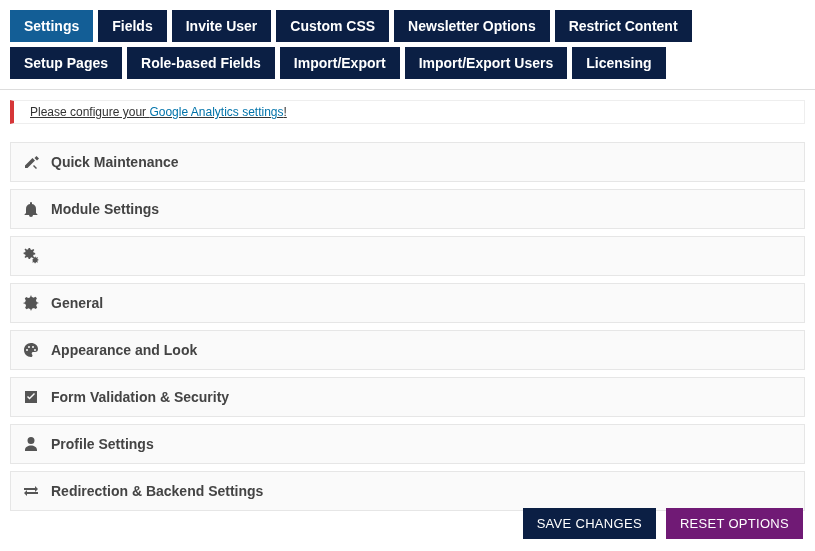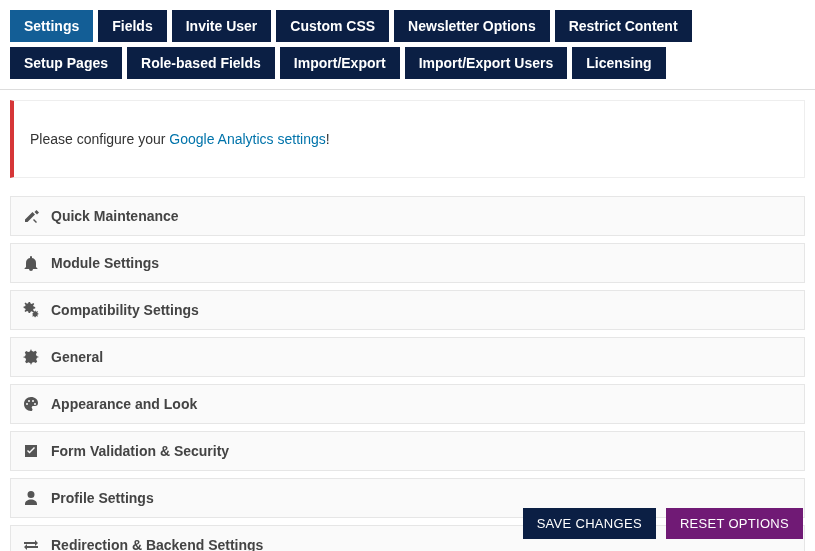--- a/index.html
+++ b/index.html
@@ -32,23 +32,24 @@
   }
   .tabbar .tab.active {
     background: #135e96;
   }
   .content { padding: 0 10px 70px 10px; }
   .notice {
     margin: 10px 0 18px 0;
     border: 1px solid #eee;
     border-left: 4px solid #d63638;
     background: #fff;
-    padding: 30px 16px;
-    font-size: 14px;
+    padding: 4px 16px;
+    font-size: 12px;
     color: #333;
+    text-decoration: underline;
   }
   .notice a { color: #0073aa; text-decoration: none; }
   .accordion {
     border: 1px solid #e6e6e6;
     background: #fafafa;
     margin-bottom: 7px;
     display: flex;
     align-items: flex-end;
     gap: 12px;
     padding: 11px 12px;
@@ -158,21 +159,20 @@
           </svg>
         </span>
         <span>Module Settings</span>
       </div>
       <div class="accordion">
         <span class="icon">
           <svg viewBox="0 0 16 16">
             <use href="#svg-cogs"></use>
           </svg>
         </span>
-        <span>Compatibility Settings</span>
       </div>
       <div class="accordion">
         <span class="icon">
           <svg viewBox="0 0 16 16">
             <use href="#svg-gear"></use>
           </svg>
         </span>
         <span>General</span>
       </div>
       <div class="accordion">

